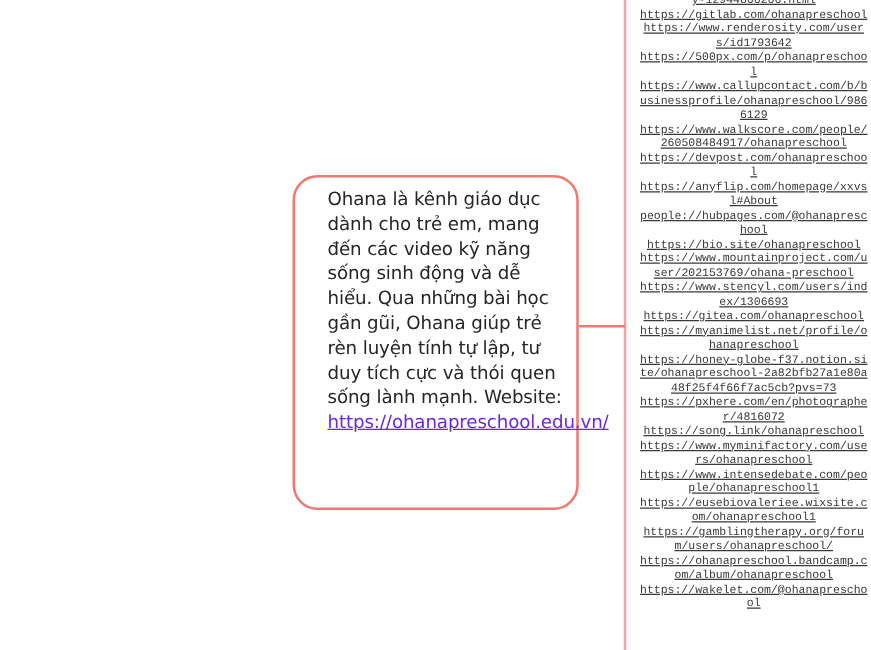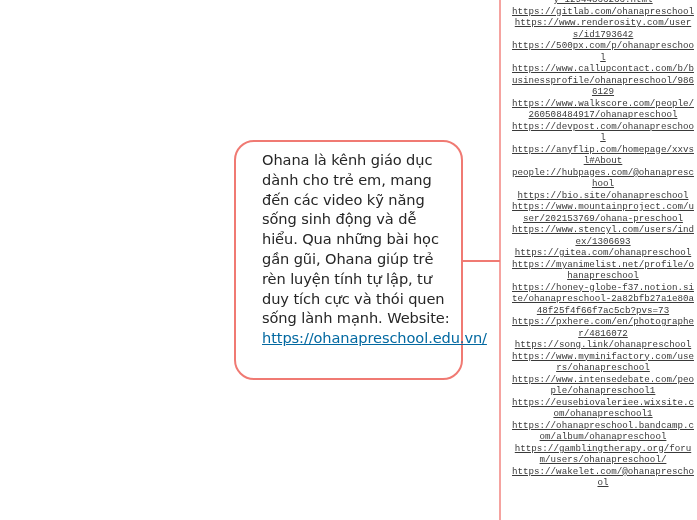--- a/index.html
+++ b/index.html
@@ -2,29 +2,29 @@
 <html><head>
 <meta charset="utf-8">
 <style>
   html, body { margin: 0; padding: 0; }
   body {
     width: 697px; height: 520px; overflow: hidden; position: relative;
     background: #ffffff;
     font-family: "DejaVu Sans", sans-serif;
   }
   .central-node {
-    position: absolute; left: 234px; top: 140px; width: 229px; height: 240px;
+    position: absolute; left: 234px; top: 140px; width: 229px; height: 268px;
     box-sizing: border-box;
     border: 2px solid #f07a73; border-radius: 20px; background: #ffffff;
     padding: 8px 10px 0 26px;
   }
   .central-text {
     font-size: 14.6px; line-height: 19.8px; color: #262626; letter-spacing: -0.1px;
   }
-  .central-link { color: #0369a1; text-decoration: underline; }
+  .central-link { color: #6d28d9; text-decoration: underline; }
   .connector-h {
     position: absolute; left: 463px; top: 260px; width: 37px; height: 2px; background: #f07a73;
   }
   .connector-v {
     position: absolute; left: 499px; top: 0; width: 2px; height: 520px; background: #f5a3a0;
   }
   .link-list {
     position: absolute; left: 512px; top: -6px; width: 182px;
     text-align: center;
     font-size: 9.2px; line-height: 11.5px; color: #3a3a3a;
@@ -60,16 +60,16 @@
     <a class="link-item">https://www.mountainproject.com/user/202153769/ohana-preschool</a>
     <a class="link-item">https://www.stencyl.com/users/index/1306693</a>
     <a class="link-item">https://gitea.com/ohanapreschool</a>
     <a class="link-item">https://myanimelist.net/profile/ohanapreschool</a>
     <a class="link-item">https://honey-globe-f37.notion.site/ohanapreschool-2a82bfb27a1e80a48f25f4f66f7ac5cb?pvs=73</a>
     <a class="link-item">https://pxhere.com/en/photographer/4816072</a>
     <a class="link-item">https://song.link/ohanapreschool</a>
     <a class="link-item">https://www.myminifactory.com/users/ohanapreschool</a>
     <a class="link-item">https://www.intensedebate.com/people/ohanapreschool1</a>
     <a class="link-item">https://eusebiovaleriee.wixsite.com/ohanapreschool1</a>
+    <a class="link-item">https://gamblingtherapy.org/forum/users/ohanapreschool/</a>
     <a class="link-item">https://ohanapreschool.bandcamp.com/album/ohanapreschool</a>
-    <a class="link-item">https://gamblingtherapy.org/forum/users/ohanapreschool/</a>
     <a class="link-item">https://wakelet.com/@ohanapreschool</a>
   </div>
 
 </body></html>

